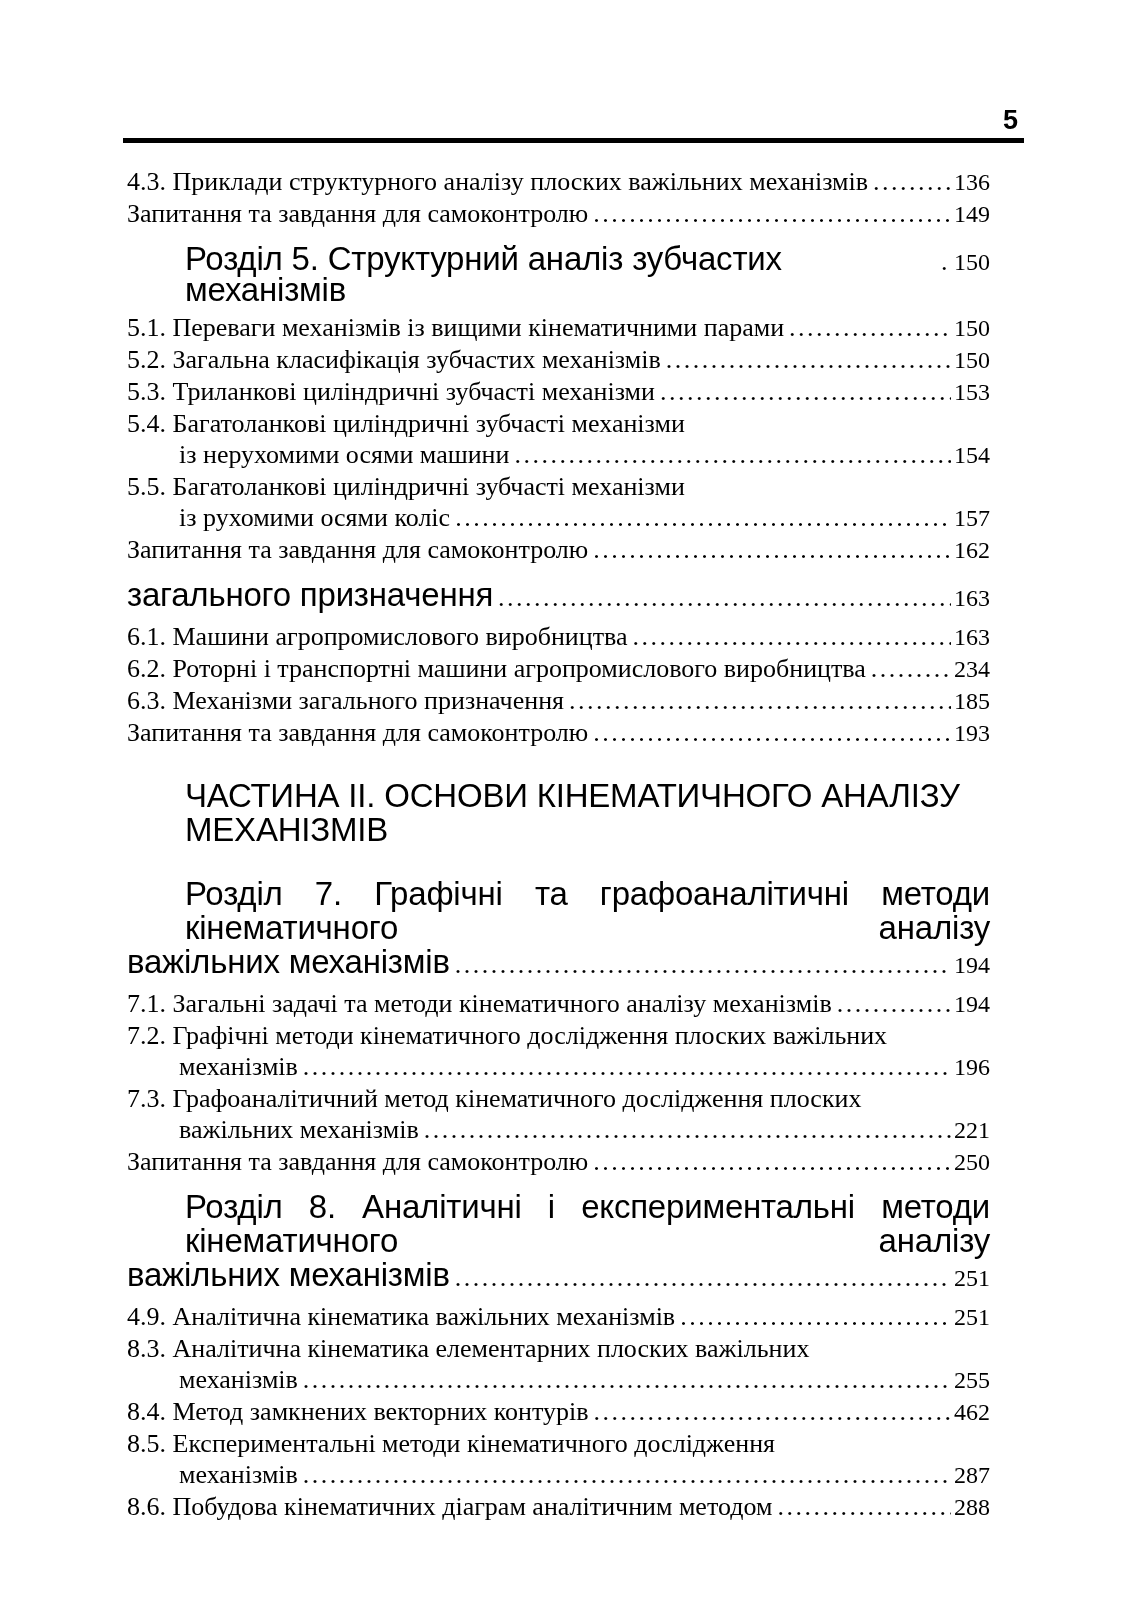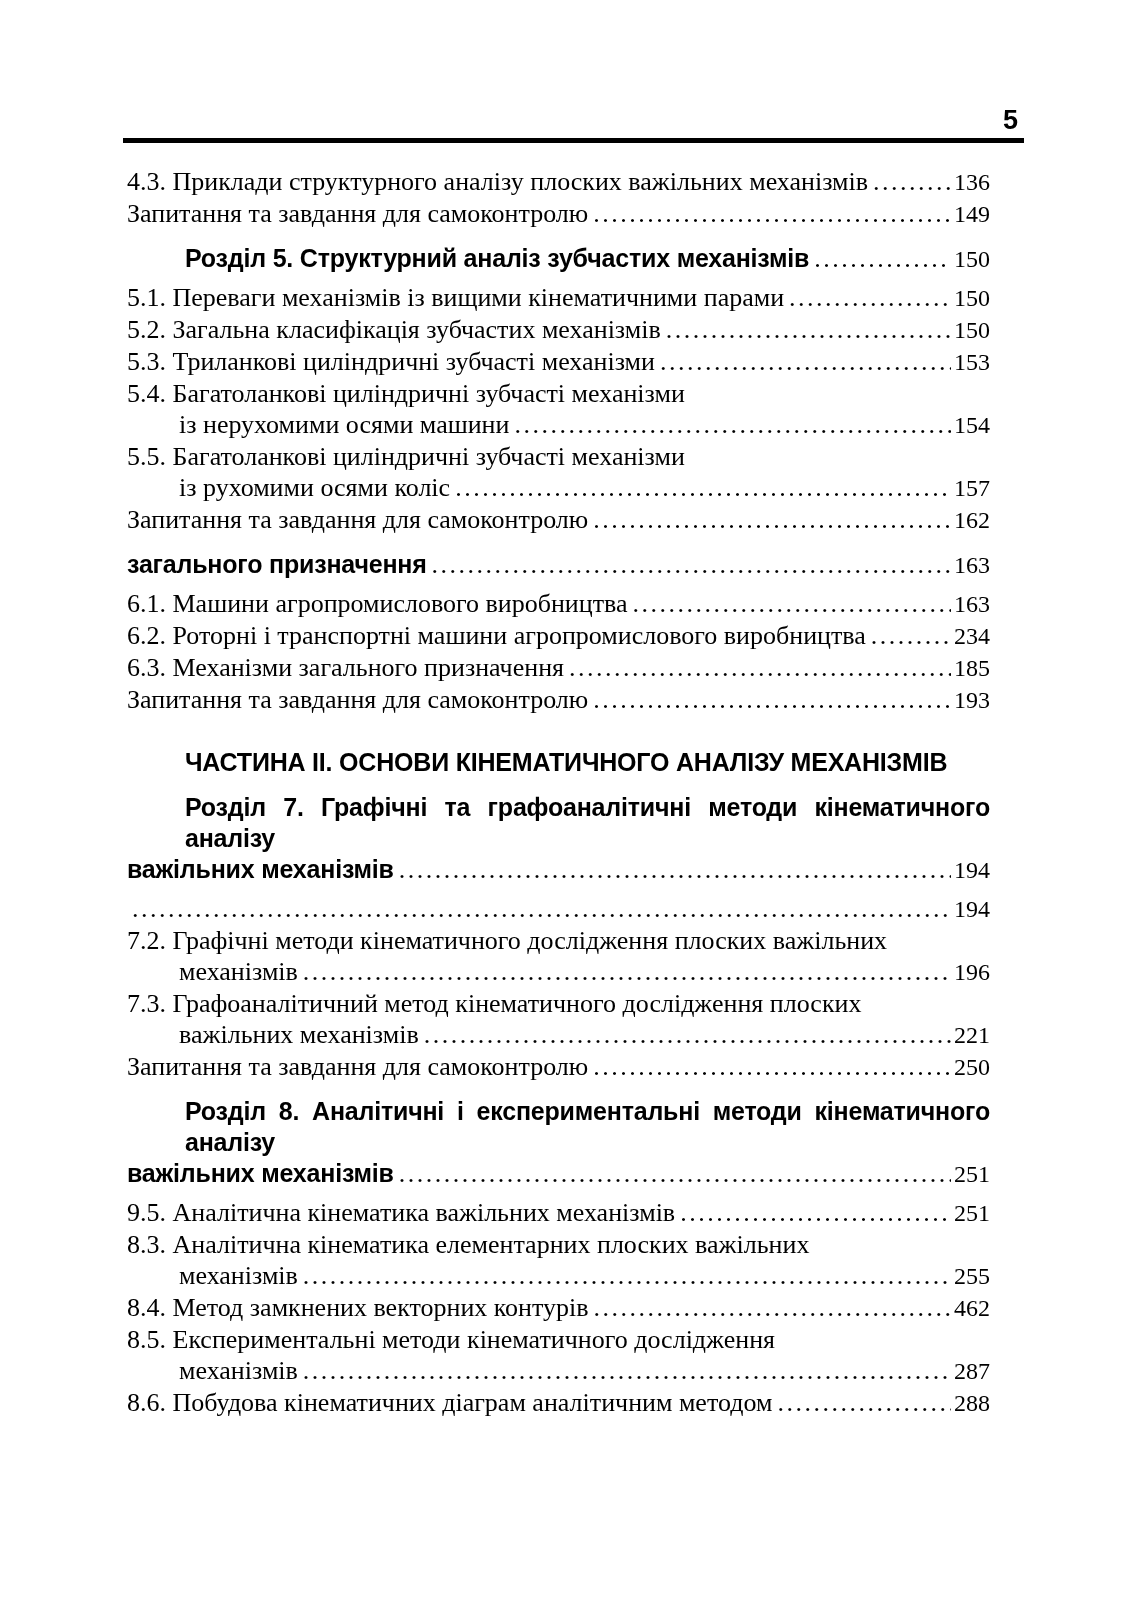--- a/index.html
+++ b/index.html
@@ -30,39 +30,39 @@
   }
   .rule {
     border-bottom: 5px solid #000000;
     margin-top: 2px;
   }
   .toc {
     margin: 23px 152px 0 127px;
   }
   .entry { margin: 0; }
   .entry.chapter { margin-top: 13px; margin-bottom: 7px; }
-  .entry.part    { margin-top: 31px; margin-bottom: 14px; }
+  .entry.part    { margin-top: 31px; margin-bottom: 30px; }
   .line {
     display: flex;
     align-items: baseline;
     font-size: 26px;
     line-height: 31px;
   }
   .line.nopage { display: block; }
   .line.ind  { padding-left: 58px; }
   .line.cont { padding-left: 52px; }
   .line.just {
     text-align: justify;
     text-align-last: justify;
   }
   .t { flex: 0 1 auto; }
   .chapter .t, .part .t {
     font-family: "Liberation Sans", sans-serif;
-    font-weight: 700;
-    font-size: 25px;
+    font-weight: 400;
+    font-size: 33px;
     letter-spacing: -0.2px;
   }
   .dots {
     flex: 1 1 0;
     min-width: 10px;
     overflow: hidden;
     white-space: nowrap;
     margin: 0 3px 0 5px;
     font-family: "Liberation Serif", serif;
     font-size: 26px;
@@ -196,20 +196,21 @@
       <div class="entry chapter">
         <div class="line nopage ind just"><span class="t">Розділ 7. Графічні та графоаналітичні методи кінематичного аналізу</span></div>
         <div class="line">
           <span class="t">важільних механізмів</span>
           <span class="dots"></span>
           <span class="pg">194</span>
         </div>
       </div>
       <div class="entry section">
         <div class="line">
+          <span class="t">7.1. Загальні задачі та методи кінематичного аналізу механізмів</span>
           <span class="dots"></span>
           <span class="pg">194</span>
         </div>
       </div>
       <div class="entry section">
         <div class="line nopage"><span class="t">7.2. Графічні методи кінематичного дослідження плоских важільних</span></div>
         <div class="line cont">
           <span class="t">механізмів</span>
           <span class="dots"></span>
           <span class="pg">196</span>
@@ -233,21 +234,21 @@
       <div class="entry chapter">
         <div class="line nopage ind just"><span class="t">Розділ 8. Аналітичні і експериментальні методи кінематичного аналізу</span></div>
         <div class="line">
           <span class="t">важільних механізмів</span>
           <span class="dots"></span>
           <span class="pg">251</span>
         </div>
       </div>
       <div class="entry section">
         <div class="line">
-          <span class="t">9.5. Аналітична кінематика важільних механізмів</span>
+          <span class="t">4.9. Аналітична кінематика важільних механізмів</span>
           <span class="dots"></span>
           <span class="pg">251</span>
         </div>
       </div>
       <div class="entry section">
         <div class="line nopage"><span class="t">8.3. Аналітична кінематика елементарних плоских важільних</span></div>
         <div class="line cont">
           <span class="t">механізмів</span>
           <span class="dots"></span>
           <span class="pg">255</span>

